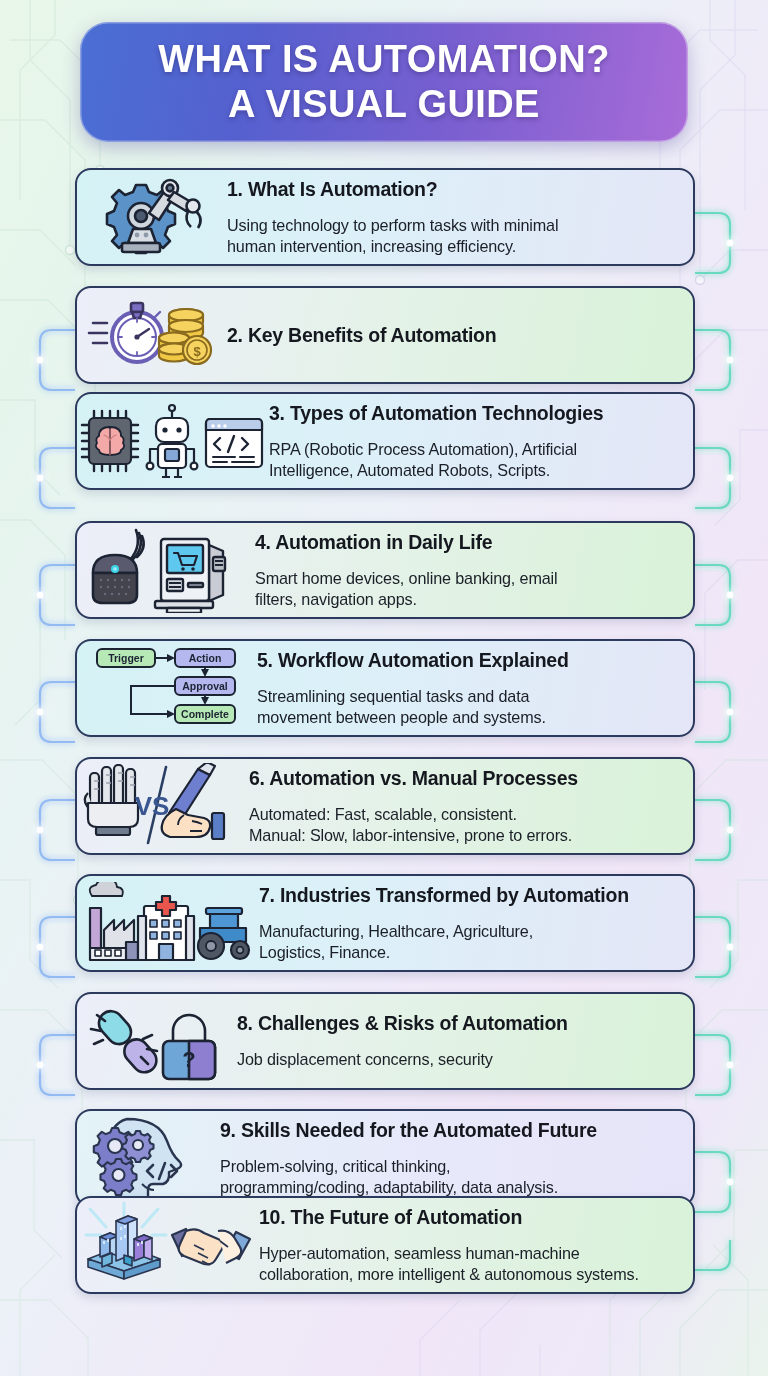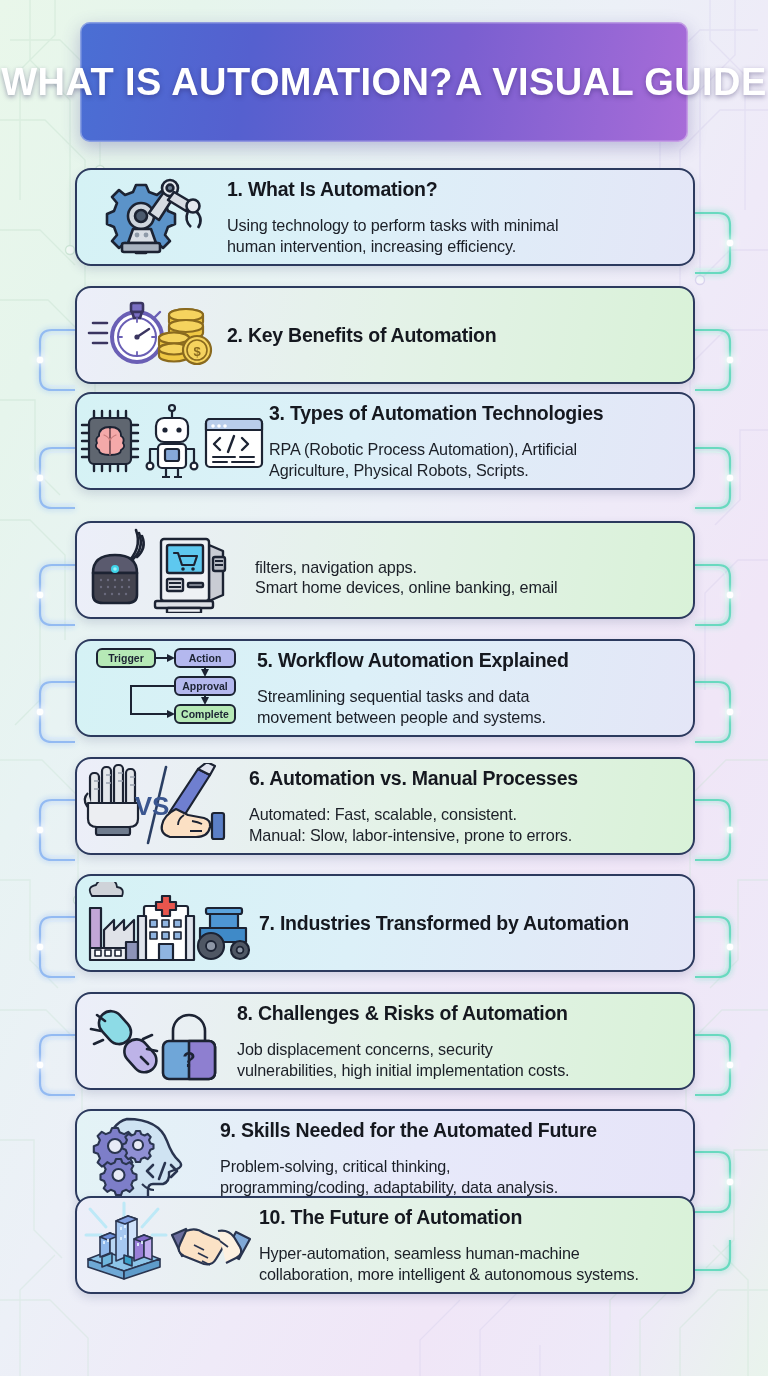--- a/index.html
+++ b/index.html
@@ -44,25 +44,25 @@
     pointer-events: none;
   }
 
   
   .title-banner {
     position: absolute;
     left: 80px;
     top: 22px;
     width: 608px;
     height: 120px;
-    border-radius: 10px;
+    border-radius: 28px;
     background: linear-gradient(100deg, #4a6fd4 0%, #5560cf 28%, #7a5fd0 62%, #a86cd8 100%);
     box-shadow: 0 6px 18px rgba(70,60,150,.30), inset 0 0 0 1.5px rgba(255,255,255,.35);
     display: flex;
-    flex-direction: row;
+    flex-direction: column;
     align-items: center;
     justify-content: center;
     gap: 2px;
   }
   .title-line {
     color: #ffffff;
     font-weight: 700;
     font-size: 38px;
     letter-spacing: .4px;
     line-height: 1.12;
@@ -390,21 +390,21 @@
         <circle fill="#ffffff" stroke="none" cx="145" cy="27" r="1.8"></circle>
         <path fill="none" stroke="#1c2333" stroke-width="2.4" stroke-linecap="round" d="M140 39 l-6 6 6 6 M162 39 l6 6 -6 6 M154 37 l-6 16"></path>
         <path fill="none" stroke="#1c2333" stroke-width="2" stroke-linecap="round" d="M133 58 h22 M133 63 h14 M160 58 h14 M152 63 h22"></path>
       </g>
     </svg>
   </div>
   <div class="card-text">
     <div class="card-title">3. Types of Automation Technologies</div>
     <div class="card-body">
       <span class="ln">RPA (Robotic Process Automation), Artificial</span>
-      <span class="ln">Agriculture, Physical Robots, Scripts.</span>
+      <span class="ln">Intelligence, Automated Robots, Scripts.</span>
     </div>
   </div>
 </div>
 
 <div class="card tint-green" style="top:521px">
   <div class="card-icon" style="width:178px;min-width:178px">
     <svg width="170" height="86" viewBox="0 0 170 86">
 
       <g fill="none" stroke="#1c2333" stroke-width="2.6" stroke-linecap="round">
         <path d="M56 30 q10 -9 5 -21"></path>
@@ -446,23 +446,24 @@
         <path fill="none" stroke="#1c2333" stroke-width="2" d="M88 56 h12 M88 60 h12"></path>
         <rect fill="#9aa0ac" x="107" y="56" width="15" height="4" rx="1"></rect>
         <rect fill="#b9bdc6" x="132" y="30" width="12" height="14" rx="2"></rect>
         <path fill="none" stroke="#1c2333" stroke-width="1.8" d="M134 34 h8 M134 38 h8"></path>
         <rect fill="#dde0e6" x="74" y="74" width="58" height="7" rx="2"></rect>
         <rect fill="#eef1f5" x="86" y="81" width="34" height="5" rx="1"></rect>
       </g>
     </svg>
   </div>
   <div class="card-text">
-    <div class="card-body">
+    <div class="card-title">4. Automation in Daily Life</div>
+    <div class="card-body">
+      <span class="ln">Smart home devices, online banking, email</span>
       <span class="ln">filters, navigation apps.</span>
-      <span class="ln">Smart home devices, online banking, email</span>
     </div>
   </div>
 </div>
 
 <div class="card tint-cyan" style="top:639px">
   <div class="card-icon" style="width:180px;min-width:180px">
     <svg width="168" height="90" viewBox="0 0 168 90">
       <g stroke="#1c2333" stroke-width="2" stroke-linejoin="round">
         <rect fill="#b6e9b6" x="14" y="6" width="58" height="18" rx="5"></rect>
         <rect fill="#b4b8ee" x="92" y="6" width="60" height="18" rx="5"></rect>
@@ -579,20 +580,24 @@
         <path fill="#3f8ac8" d="M120 46 h46 v14 h-46 z"></path>
         <circle fill="#4f5764" cx="131" cy="64" r="13"></circle>
         <circle fill="#8d96a5" stroke-width="1.8" cx="131" cy="64" r="5"></circle>
         <circle fill="#4f5764" cx="160" cy="68" r="9"></circle>
         <circle fill="#8d96a5" stroke-width="1.8" cx="160" cy="68" r="3.4"></circle>
       </g>
     </svg>
   </div>
   <div class="card-text">
     <div class="card-title">7. Industries Transformed by Automation</div>
+    <div class="card-body">
+      <span class="ln">Manufacturing, Healthcare, Agriculture,</span>
+      <span class="ln">Logistics, Finance.</span>
+    </div>
   </div>
 </div>
 
 <div class="card tint-green" style="top:992px">
   <div class="card-icon" style="width:160px;min-width:160px">
     <svg width="152" height="84" viewBox="0 0 152 84">
 
       <g fill="none" stroke="#1c2333" stroke-width="2.6" stroke-linecap="round">
         <g transform="rotate(-42 46 42)">
           <rect fill="#8ddbe6" x="34" y="6" width="24" height="36" rx="12"></rect>
@@ -608,21 +613,20 @@
         <rect fill="#6fa6d8" x="82" y="42" width="52" height="38" rx="6"></rect>
         <path fill="#8e7fd0" d="M108 42 h20 a6 6 0 0 1 6 6 v26 a6 6 0 0 1 -6 6 h-20 z"></path>
       </g>
       <text x="108" y="68" text-anchor="middle" font-family="Liberation Sans, sans-serif" font-size="22" font-weight="700" fill="#1c2333">?</text>
     </svg>
   </div>
   <div class="card-text">
     <div class="card-title">8. Challenges &amp; Risks of Automation</div>
     <div class="card-body">
       <span class="ln">Job displacement concerns, security</span>
-      <span class="ln">vulnerabilities, high initial implementation costs.</span>
     </div>
   </div>
 </div>
 
 <div class="card tint-violet" style="top:1109px">
   <div class="card-icon" style="width:135px;min-width:135px">
     <svg width="124" height="86" viewBox="0 0 124 86">
       <g stroke="#2a3550" stroke-width="2.4" stroke-linejoin="round">
         <path fill="#cfe3f2" d="M36 4 q32 0 40 22 q5 14 12 20 q5 5 -2 8 l-8 3 q1 10 -6 12 h-10 q-5 0 -5 6 v9 H30 q-2 -14 -8 -22 q-10 -13 -6 -30 Q20 8 36 4 z"></path>
         <path fill="none" stroke="#2a3550" stroke-width="2" d="M51 69 q6 6 12 6"></path>

